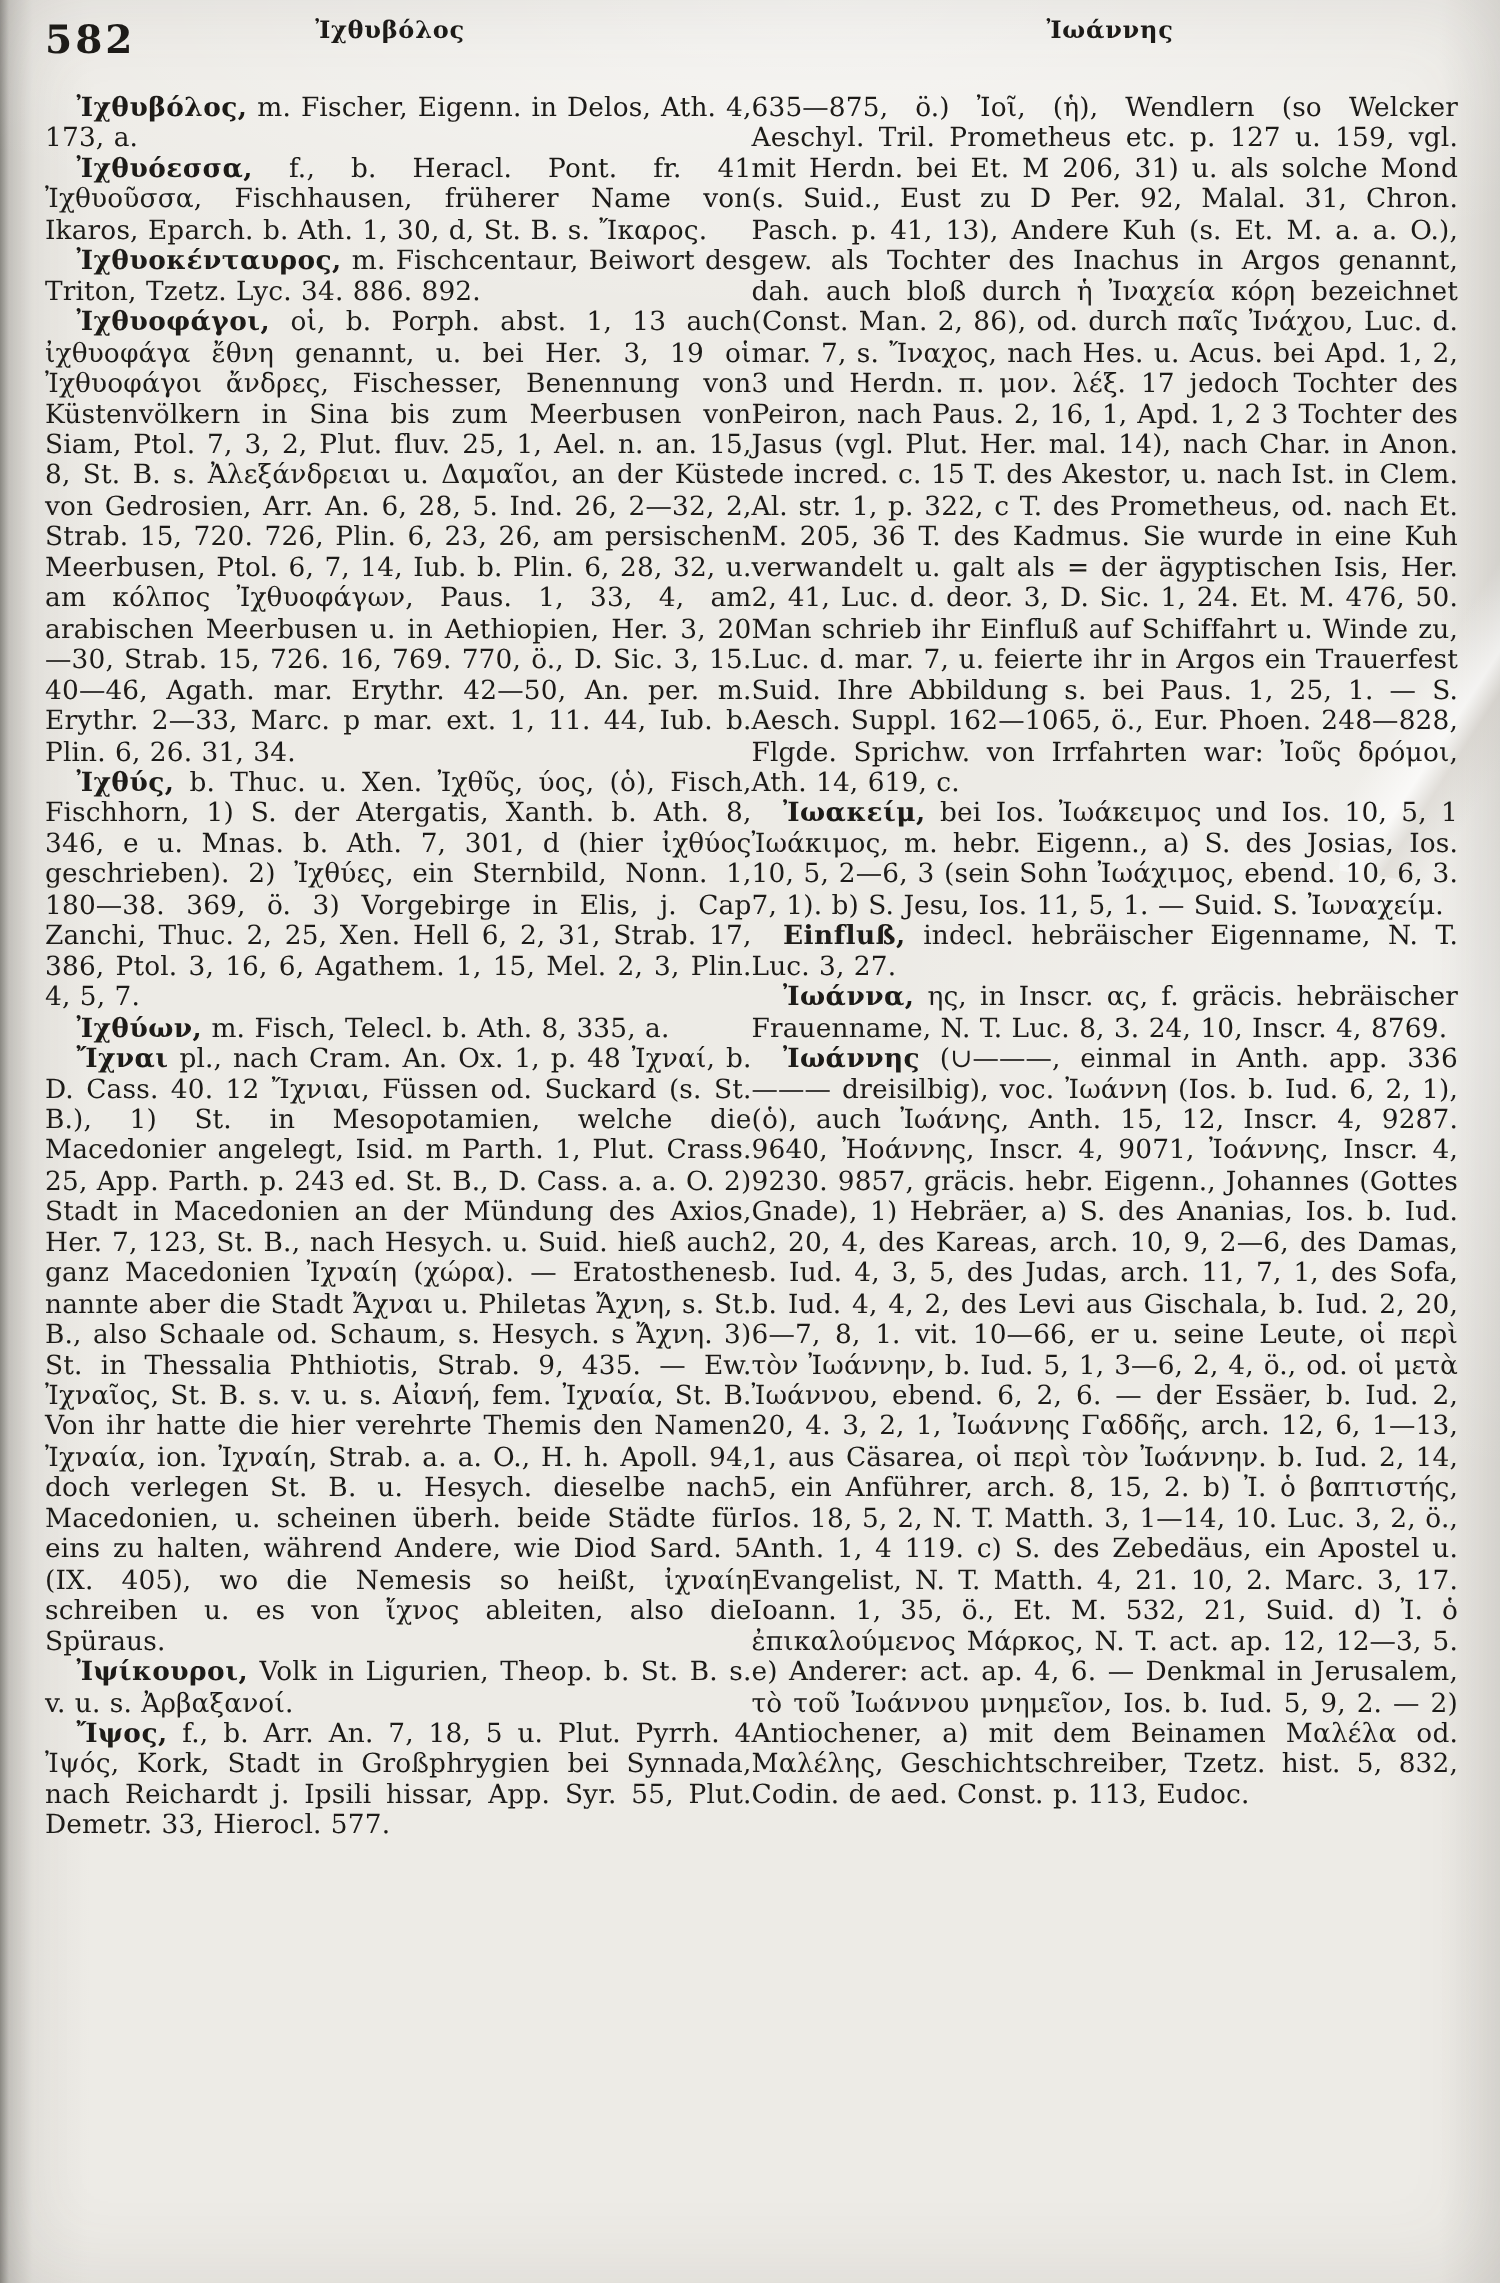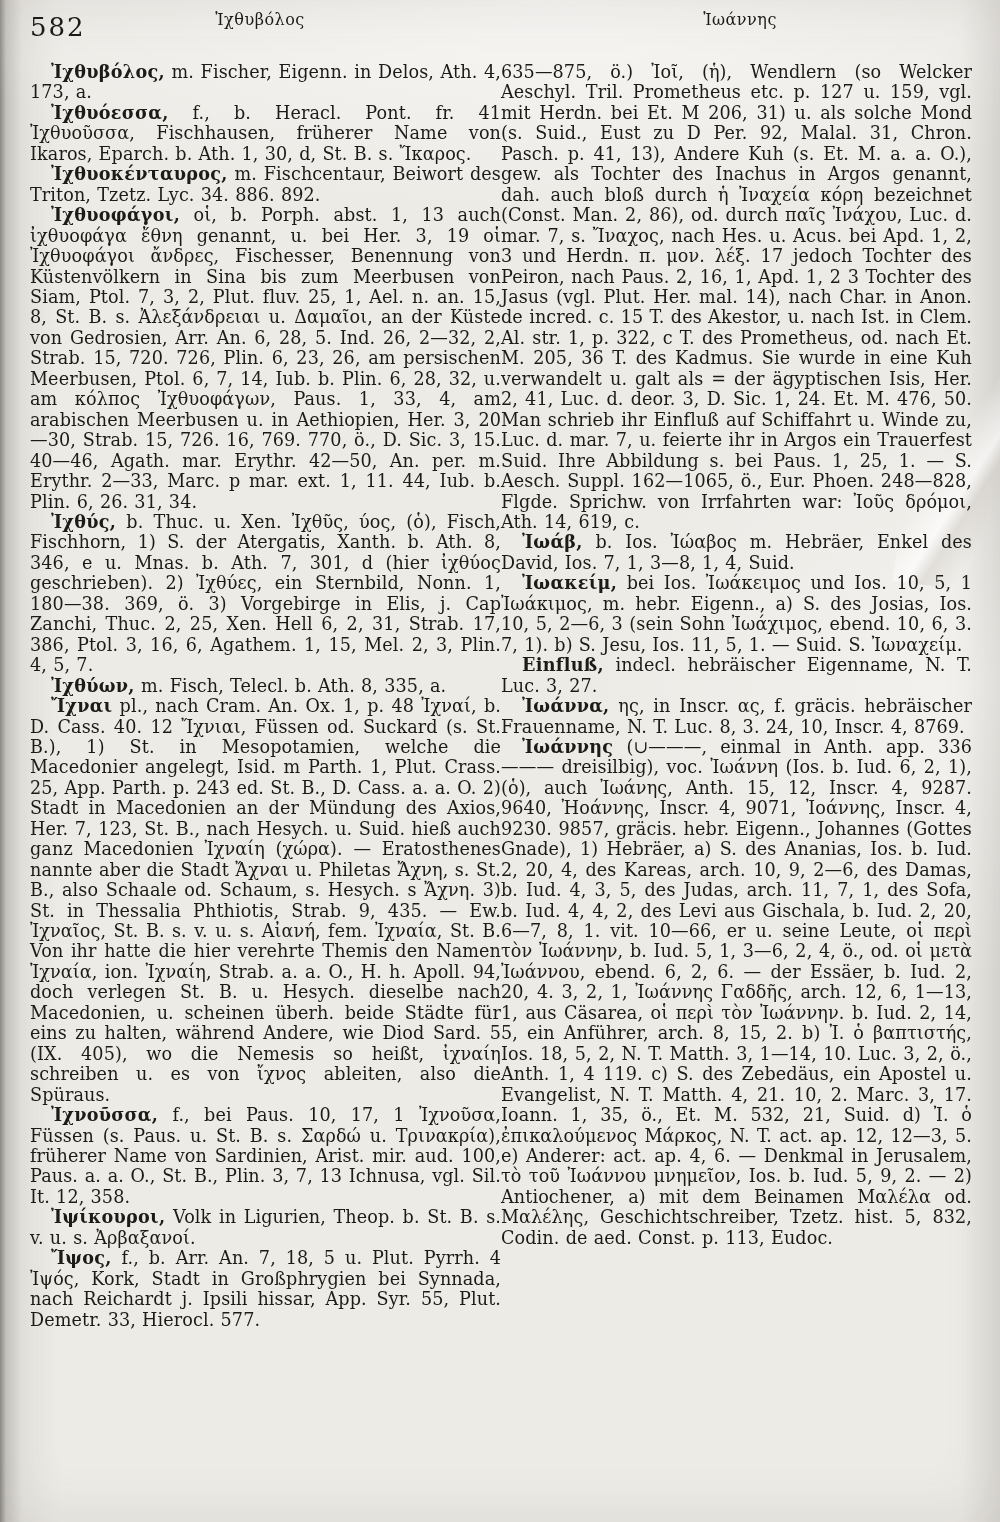--- a/index.html
+++ b/index.html
@@ -25,20 +25,21 @@
     right: -30px; top: 330px;
     width: 120px; height: 260px;
     background: linear-gradient(115deg, rgba(255,255,255,0) 40%, rgba(255,255,255,0.65) 55%, rgba(210,206,200,0.5) 62%, rgba(255,255,255,0) 75%);
     transform: rotate(8deg);
     pointer-events: none;
   }
   header {
     position: relative;
     height: 46px;
     padding-top: 14px;
+    font-weight: bold;
   }
   .pageno {
     position: absolute; left: 30px; top: 12px;
     font-size: 26px; letter-spacing: 2px;
   }
   .rh {
     position: absolute; top: 10px;
     font-size: 16px;
     letter-spacing: 0.5px;
   }
@@ -77,27 +78,25 @@
 
   <main class="columns">
     <div class="col">
       <p class="entry"><b class="hw">Ἰχθυβόλος,</b><span> m. Fischer, Eigenn. in Delos, Ath. 4, 173, a.</span></p>
       <p class="entry"><b class="hw">Ἰχθυόεσσα,</b><span> f., b. Heracl. Pont. fr. 41 Ἰχθυοῦσσα, Fischhausen, früherer Name von Ikaros, Eparch. b. Ath. 1, 30, d, St. B. s. Ἴκαρος.</span></p>
       <p class="entry"><b class="hw">Ἰχθυοκένταυρος,</b><span> m. Fischcentaur, Beiwort des Triton, Tzetz. Lyc. 34. 886. 892.</span></p>
       <p class="entry"><b class="hw">Ἰχθυοφάγοι,</b><span> οἱ, b. Porph. abst. 1, 13 auch ἰχθυοφάγα ἔθνη genannt, u. bei Her. 3, 19 οἱ Ἰχθυοφάγοι ἄνδρες, Fischesser, Benennung von Küstenvölkern in Sina bis zum Meerbusen von Siam, Ptol. 7, 3, 2, Plut. fluv. 25, 1, Ael. n. an. 15, 8, St. B. s. Ἀλεξάνδρειαι u. Δαμαῖοι, an der Küste von Gedrosien, Arr. An. 6, 28, 5. Ind. 26, 2—32, 2, Strab. 15, 720. 726, Plin. 6, 23, 26, am persischen Meerbusen, Ptol. 6, 7, 14, Iub. b. Plin. 6, 28, 32, u. am κόλπος Ἰχθυοφάγων, Paus. 1, 33, 4, am arabischen Meerbusen u. in Aethiopien, Her. 3, 20—30, Strab. 15, 726. 16, 769. 770, ö., D. Sic. 3, 15. 40—46, Agath. mar. Erythr. 42—50, An. per. m. Erythr. 2—33, Marc. p mar. ext. 1, 11. 44, Iub. b. Plin. 6, 26. 31, 34.</span></p>
       <p class="entry"><b class="hw">Ἰχθύς,</b><span> b. Thuc. u. Xen. Ἰχθῦς, ύος, (ὁ), Fisch, Fischhorn, 1) S. der Atergatis, Xanth. b. Ath. 8, 346, e u. Mnas. b. Ath. 7, 301, d (hier ἰχθύος geschrieben). 2) Ἰχθύες, ein Sternbild, Nonn. 1, 180—38. 369, ö. 3) Vorgebirge in Elis, j. Cap Zanchi, Thuc. 2, 25, Xen. Hell 6, 2, 31, Strab. 17, 386, Ptol. 3, 16, 6, Agathem. 1, 15, Mel. 2, 3, Plin. 4, 5, 7.</span></p>
       <p class="entry"><b class="hw">Ἰχθύων,</b><span> m. Fisch, Telecl. b. Ath. 8, 335, a.</span></p>
       <p class="entry"><b class="hw">Ἴχναι</b><span> pl., nach Cram. An. Ox. 1, p. 48 Ἰχναί, b. D. Cass. 40. 12 Ἴχνιαι, Füssen od. Suckard (s. St. B.), 1) St. in Mesopotamien, welche die Macedonier angelegt, Isid. m Parth. 1, Plut. Crass. 25, App. Parth. p. 243 ed. St. B., D. Cass. a. a. O. 2) Stadt in Macedonien an der Mündung des Axios, Her. 7, 123, St. B., nach Hesych. u. Suid. hieß auch ganz Macedonien Ἰχναίη (χώρα). — Eratosthenes nannte aber die Stadt Ἄχναι u. Philetas Ἄχνη, s. St. B., also Schaale od. Schaum, s. Hesych. s Ἄχνη. 3) St. in Thessalia Phthiotis, Strab. 9, 435. — Ew. Ἰχναῖος, St. B. s. v. u. s. Αἰανή, fem. Ἰχναία, St. B. Von ihr hatte die hier verehrte Themis den Namen Ἰχναία, ion. Ἰχναίη, Strab. a. a. O., H. h. Apoll. 94, doch verlegen St. B. u. Hesych. dieselbe nach Macedonien, u. scheinen überh. beide Städte für eins zu halten, während Andere, wie Diod Sard. 5 (IX. 405), wo die Nemesis so heißt, ἰχναίη schreiben u. es von ἴχνος ableiten, also die Spüraus.</span></p>
-      <p class="entry"><b class="hw">Ἰχνοῦσσα,</b><span> f., bei Paus. 10, 17, 1 Ἰχνοῦσα, Füssen (s. Paus. u. St. B. s. Σαρδώ u. Τρινακρία), früherer Name von Sardinien, Arist. mir. aud. 100, Paus. a. a. O., St. B., Plin. 3, 7, 13 Ichnusa, vgl. Sil. It. 12, 358.</span></p>
       <p class="entry"><b class="hw">Ἰψίκουροι,</b><span> Volk in Ligurien, Theop. b. St. B. s. v. u. s. Ἀρβαξανοί.</span></p>
       <p class="entry"><b class="hw">Ἴψος,</b><span> f., b. Arr. An. 7, 18, 5 u. Plut. Pyrrh. 4 Ἰψός, Kork, Stadt in Großphrygien bei Synnada, nach Reichardt j. Ipsili hissar, App. Syr. 55, Plut. Demetr. 33, Hierocl. 577.</span></p>
     </div>
 
     <div class="col">
       <p class="entry cont"><b class="hw"></b><span>635—875, ö.) Ἰοῖ, (ἡ), Wendlern (so Welcker Aeschyl. Tril. Prometheus etc. p. 127 u. 159, vgl. mit Herdn. bei Et. M 206, 31) u. als solche Mond (s. Suid., Eust zu D Per. 92, Malal. 31, Chron. Pasch. p. 41, 13), Andere Kuh (s. Et. M. a. a. O.), gew. als Tochter des Inachus in Argos genannt, dah. auch bloß durch ἡ Ἰναχεία κόρη bezeichnet (Const. Man. 2, 86), od. durch παῖς Ἰνάχου, Luc. d. mar. 7, s. Ἴναχος, nach Hes. u. Acus. bei Apd. 1, 2, 3 und Herdn. π. μον. λέξ. 17 jedoch Tochter des Peiron, nach Paus. 2, 16, 1, Apd. 1, 2 3 Tochter des Jasus (vgl. Plut. Her. mal. 14), nach Char. in Anon. de incred. c. 15 T. des Akestor, u. nach Ist. in Clem. Al. str. 1, p. 322, c T. des Prometheus, od. nach Et. M. 205, 36 T. des Kadmus. Sie wurde in eine Kuh verwandelt u. galt als = der ägyptischen Isis, Her. 2, 41, Luc. d. deor. 3, D. Sic. 1, 24. Et. M. 476, 50. Man schrieb ihr Einfluß auf Schiffahrt u. Winde zu, Luc. d. mar. 7, u. feierte ihr in Argos ein Trauerfest Suid. Ihre Abbildung s. bei Paus. 1, 25, 1. — S. Aesch. Suppl. 162—1065, ö., Eur. Phoen. 248—828, Flgde. Sprichw. von Irrfahrten war: Ἰοῦς δρόμοι, Ath. 14, 619, c.</span></p>
-      <p class="entry"><b class="hw">Ἰωάβ,</b><span> b. Ios. Ἰώαβος m. Hebräer, Enkel des David, Ios. 7, 1, 3—8, 1, 4, Suid.</span></p>
       <p class="entry"><b class="hw">Ἰωακείμ,</b><span> bei Ios. Ἰωάκειμος und Ios. 10, 5, 1 Ἰωάκιμος, m. hebr. Eigenn., a) S. des Josias, Ios. 10, 5, 2—6, 3 (sein Sohn Ἰωάχιμος, ebend. 10, 6, 3. 7, 1). b) S. Jesu, Ios. 11, 5, 1. — Suid. S. Ἰωναχείμ.</span></p>
       <p class="entry"><b class="hw">Einfluß,</b><span> indecl. hebräischer Eigenname, N. T. Luc. 3, 27.</span></p>
       <p class="entry"><b class="hw">Ἰωάννα,</b><span> ης, in Inscr. ας, f. gräcis. hebräischer Frauenname, N. T. Luc. 8, 3. 24, 10, Inscr. 4, 8769.</span></p>
       <p class="entry"><b class="hw">Ἰωάννης</b><span> (∪———, einmal in Anth. app. 336 ——— dreisilbig), voc. Ἰωάννη (Ios. b. Iud. 6, 2, 1), (ὁ), auch Ἰωάνης, Anth. 15, 12, Inscr. 4, 9287. 9640, Ἠοάννης, Inscr. 4, 9071, Ἰοάννης, Inscr. 4, 9230. 9857, gräcis. hebr. Eigenn., Johannes (Gottes Gnade), 1) Hebräer, a) S. des Ananias, Ios. b. Iud. 2, 20, 4, des Kareas, arch. 10, 9, 2—6, des Damas, b. Iud. 4, 3, 5, des Judas, arch. 11, 7, 1, des Sofa, b. Iud. 4, 4, 2, des Levi aus Gischala, b. Iud. 2, 20, 6—7, 8, 1. vit. 10—66, er u. seine Leute, οἱ περὶ τὸν Ἰωάννην, b. Iud. 5, 1, 3—6, 2, 4, ö., od. οἱ μετὰ Ἰωάννου, ebend. 6, 2, 6. — der Essäer, b. Iud. 2, 20, 4. 3, 2, 1, Ἰωάννης Γαδδῆς, arch. 12, 6, 1—13, 1, aus Cäsarea, οἱ περὶ τὸν Ἰωάννην. b. Iud. 2, 14, 5, ein Anführer, arch. 8, 15, 2. b) Ἰ. ὁ βαπτιστής, Ios. 18, 5, 2, N. T. Matth. 3, 1—14, 10. Luc. 3, 2, ö., Anth. 1, 4 119. c) S. des Zebedäus, ein Apostel u. Evangelist, N. T. Matth. 4, 21. 10, 2. Marc. 3, 17. Ioann. 1, 35, ö., Et. M. 532, 21, Suid. d) Ἰ. ὁ ἐπικαλούμενος Μάρκος, N. T. act. ap. 12, 12—3, 5. e) Anderer: act. ap. 4, 6. — Denkmal in Jerusalem, τὸ τοῦ Ἰωάννου μνημεῖον, Ios. b. Iud. 5, 9, 2. — 2) Antiochener, a) mit dem Beinamen Μαλέλα od. Μαλέλης, Geschichtschreiber, Tzetz. hist. 5, 832, Codin. de aed. Const. p. 113, Eudoc.</span></p>
     </div>
   </main>
 </div>
 
 </body></html>

